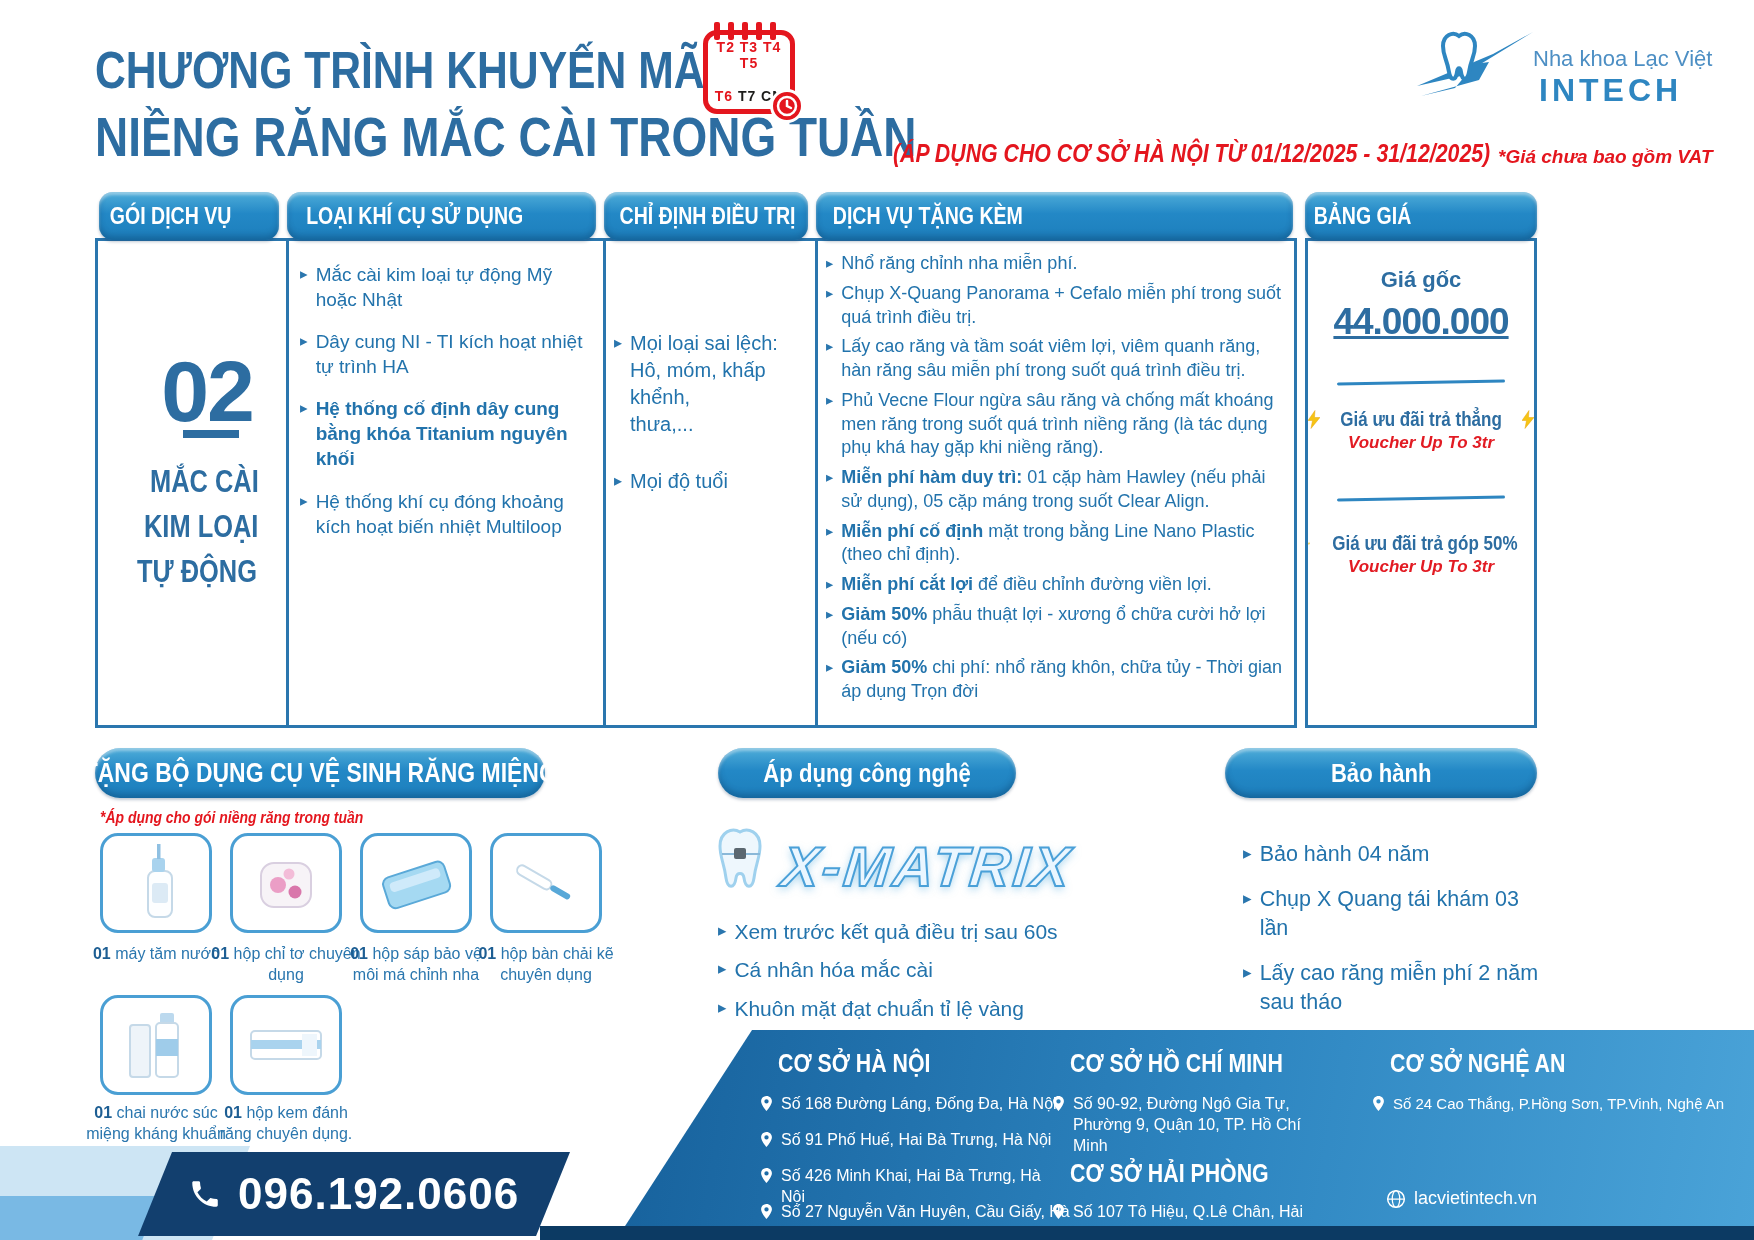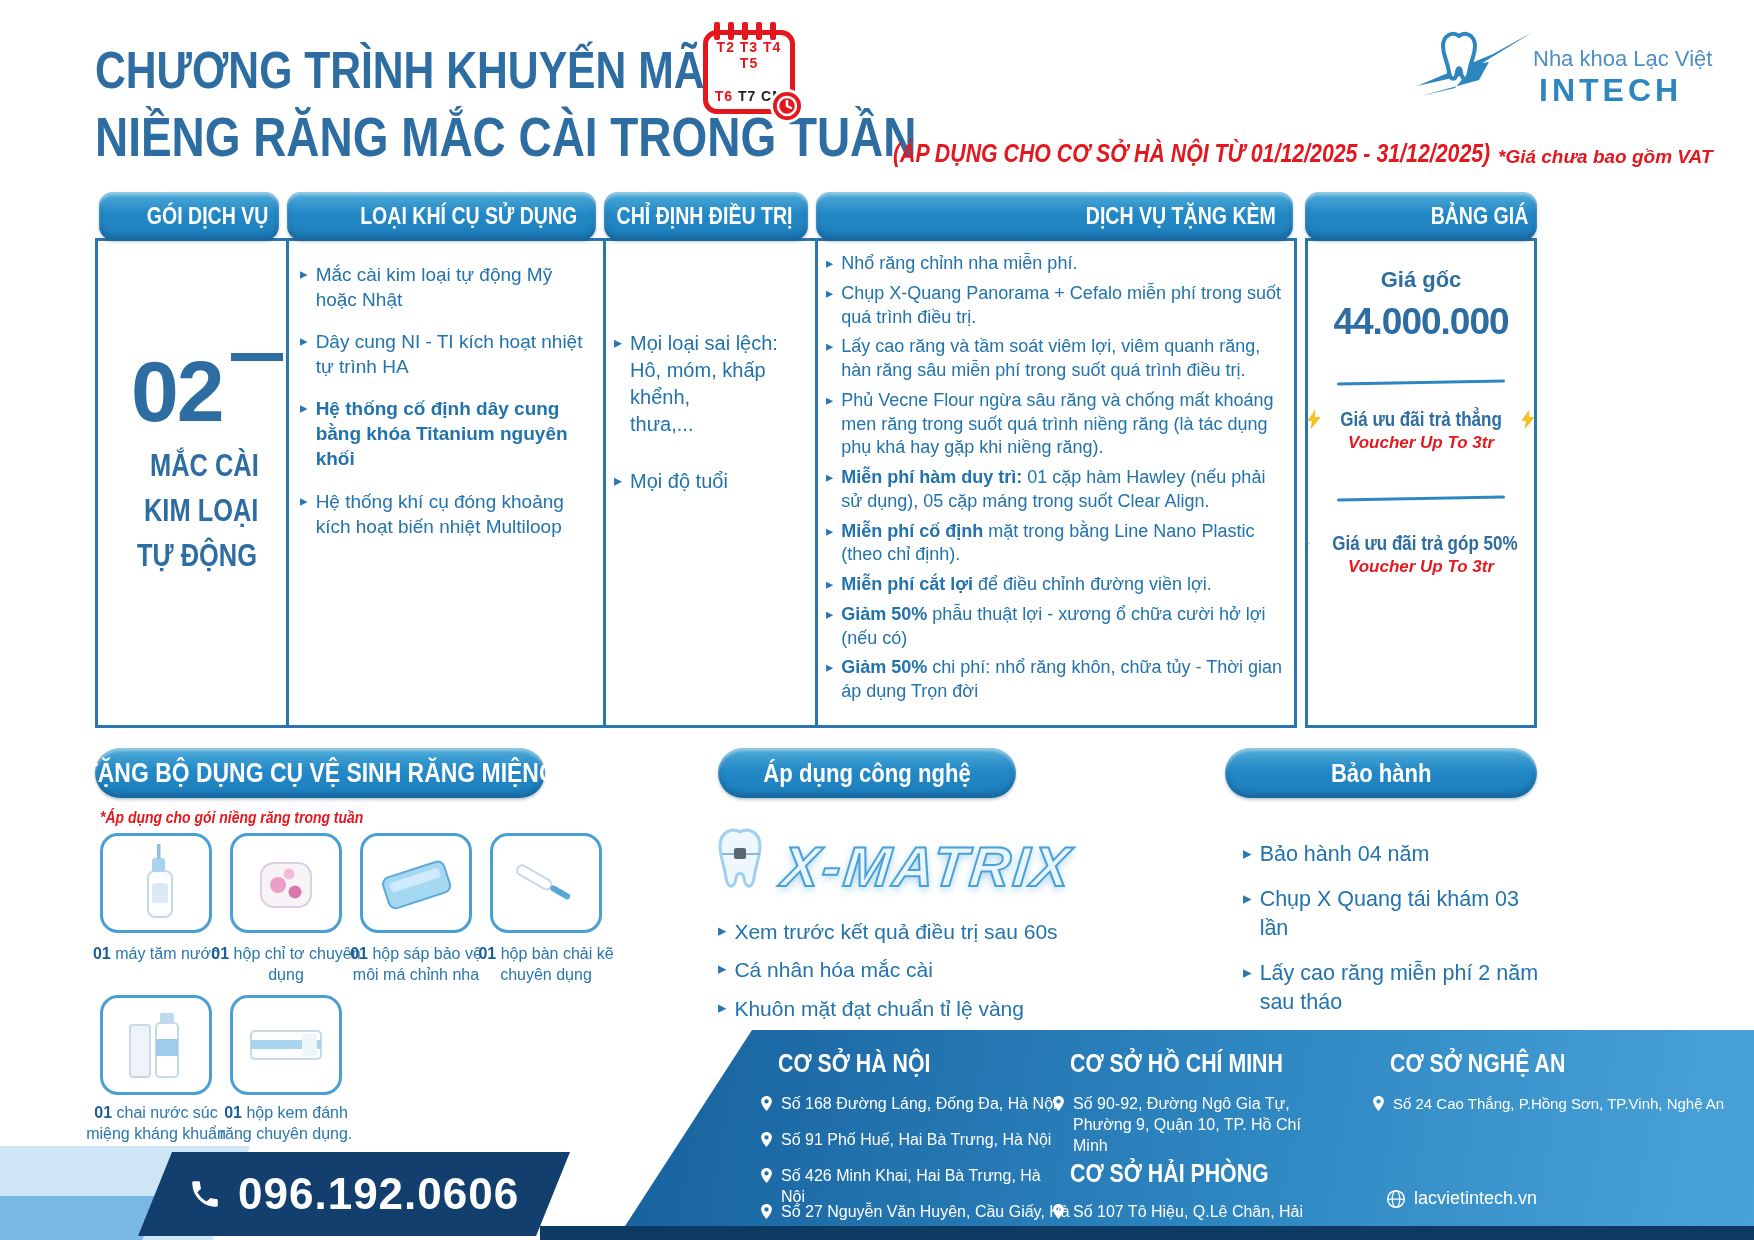--- a/index.html
+++ b/index.html
@@ -33,41 +33,41 @@
   .logo-text1 { position:absolute; left:118px; top:16px; font-size:22px; color:#4d8fc4; }
   .logo-text2 { position:absolute; left:124px; top:42px; font-size:32px; font-weight:700; letter-spacing:4px; color:#2e86c1; }
 
   
   .table-box { left:95px; top:238px; width:1202px; height:490px; border:3px solid #2a76ae; background:#fff; }
   .price-box { left:1305px; top:238px; width:232px; height:490px; border:3px solid #2a76ae; background:#fff; text-align:center; }
   .vline { position:absolute; top:0; width:3px; height:100%; background:#2a76ae; }
   .hdr-pill { position:absolute; top:192px; height:48px; border-radius:14px;
       background:linear-gradient(180deg,#4fadd9 0%, #2388c6 45%, #1d7fbc 100%);
       box-shadow: inset 0 3px 3px rgba(255,255,255,.4), inset 0 -4px 6px rgba(0,40,80,.3), 0 2px 3px rgba(0,40,80,.25);
-      color:#fff; display:flex; align-items:center; justify-content:flex-end;
+      color:#fff; display:flex; align-items:center; justify-content:flex-start;
       font-weight:700; font-size:23px; z-index:3; }
 
   .pkg { left:95px; top:238px; width:188px; height:490px; padding:115px 0 0 36px; color:#2d6da1; }
-  .pkg-num-row { display:flex; align-items:flex-start; }
+  .pkg-num-row { display:flex; align-items:center;flex-direction:column; }
   .pkg-num { font-size:86px; font-weight:700; line-height:.9; letter-spacing:-2px; }
   .pkg-underscore { width:56px; height:8px; background:#2d6da1; margin:0 0 8px 8px; }
   .pkg-name { margin-top:14px; font-size:31px; font-weight:700; line-height:1.45;text-align:right; }
 
   .bullet { display:flex; align-items:flex-start; }
   .arrow { color:#2a76ae; flex:0 0 auto; margin-right:8px; font-size:.8em; line-height:1.6; }
   .bt b { font-weight:700; }
   .bt.bold { font-weight:700; }
 
   .col-equip { left:300px; top:262px; width:290px; display:flex; flex-direction:column; gap:17px; font-size:19px; line-height:1.32; font-weight:500; }
   .col-ind { left:614px; top:330px; width:192px; display:flex; flex-direction:column; gap:30px; font-size:20px; line-height:1.35; }
   .col-ind .bt { white-space:pre-line; }
   .col-gifts { left:826px; top:252px; width:462px; display:flex; flex-direction:column; gap:6px; font-size:18px; line-height:1.32; }
 
   .price-label { font-size:22px; font-weight:700; color:#2d6da1; }
-  .price-blue { font-size:37px; font-weight:700; color:#2d6da1; letter-spacing:-1px; }
+  .price-blue { font-size:37px; font-weight:700; color:#2d6da1; letter-spacing:-1px;text-decoration:underline; }
   .price-red { font-size:37px; font-weight:700; color:#e21b23; letter-spacing:-1px; }
   .voucher { font-size:17px; font-weight:700; font-style:italic; color:#e21b23; }
   .pdivider { width:168px; height:3px; background:#2e86c1; margin:0 auto; transform:rotate(-1deg); border-radius:2px; }
   .offer-row { display:flex; align-items:center; justify-content:center; gap:6px; }
   .offer-label { font-size:20px; font-weight:700; color:#2d6da1; }
   .bolt { width:15px; height:21px; }
 
   
   .sec-pill { position:absolute; height:50px; border-radius:25px;
       background:linear-gradient(180deg,#4fadd9 0%, #2388c6 45%, #1d7fbc 100%);

